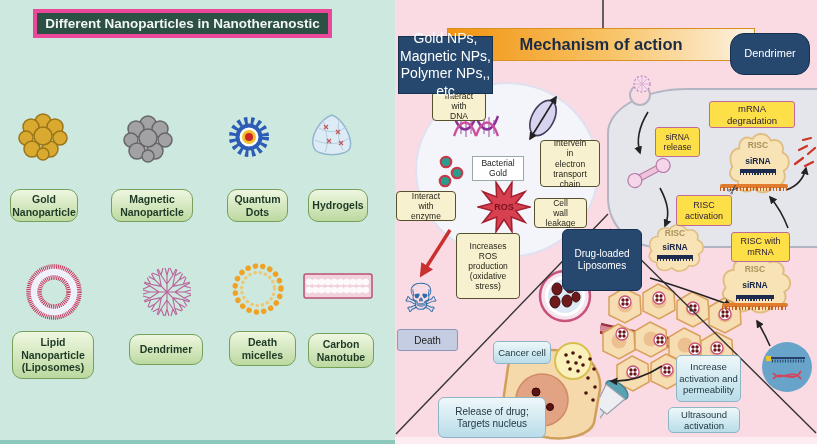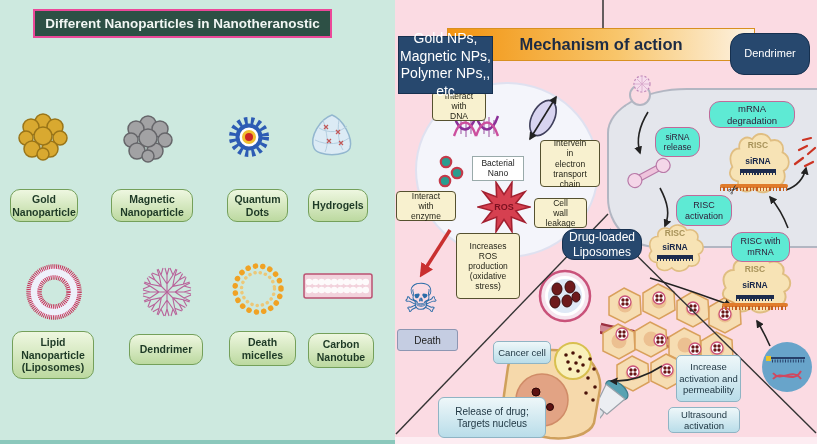--- a/index.html
+++ b/index.html
@@ -2,24 +2,24 @@
 <html><head>
 <meta charset="utf-8">
 <style>
 *{box-sizing:border-box;margin:0;padding:0}
 html,body{width:817px;height:444px;overflow:hidden}
 body{position:relative;font-family:"Liberation Sans",sans-serif;background:#fbdbe3}
 .abs{position:absolute}
 .ctr{display:flex;align-items:center;justify-content:center;text-align:center}
 #left-panel{position:absolute;left:0;top:0;width:395px;height:444px;background:#cde9df;border-bottom:4px solid #8bc8bc;z-index:1}
 #right-panel{position:absolute;left:395px;top:0;width:422px;height:444px;background:#fbdbe3;overflow:hidden;z-index:1}
-.title-green{background:#2d5045;border:2px solid #ec4899;color:#f1f6f3;font-size:13.5px;font-weight:600;z-index:3}
+.title-green{background:#2d5045;border:4px solid #ec4899;color:#f1f6f3;font-size:13.5px;font-weight:600;z-index:3}
 .greenb{background:linear-gradient(180deg,#eef7e0,#bcd9a0);border:1.5px solid #74a05a;border-radius:10px;color:#1e3a26;font-size:10.5px;font-weight:600;line-height:1.2;z-index:3;padding:2px}
 .cream{background:#f8f1cf;border:1px solid #55512f;border-radius:4px;color:#26261a;font-size:8.5px;line-height:1.18;z-index:6;padding:14px}
-.pinkb{background:#5eead4;border:1.2px solid #c06a9a;border-radius:11px;color:#30203a;font-size:8.5px;line-height:1.2;z-index:6;padding:2px}
+.pinkb{background:#fde047;border:1.2px solid #c06a9a;border-radius:3px;color:#30203a;font-size:8.5px;line-height:1.2;z-index:6;padding:2px}
 .navy{background:#27486e;border:1px solid #16304f;color:#fff;z-index:7;line-height:1.25}
 .blueb{background:linear-gradient(180deg,#eef7f9,#b9dde9);border:1px solid #8fb4c4;border-radius:5px;color:#1d3440;z-index:7;line-height:1.2;padding:2px}
 .orange-title{background:linear-gradient(90deg,#f2930f,#f8c56a 55%,#fdf3e4);border:1px solid #d89020;color:#1c2b45;font-size:16.5px;font-weight:600;z-index:6}
 .graycell{background:#e4e6ec;border:2px solid #b2b6c2;border-right:none;z-index:1}
 .bactcell{background:#f4f5fb;border:2px solid #dfe1f0;border-radius:50%;z-index:2}
 .blob-risc{position:absolute;width:100%;text-align:center;font-size:8.5px;color:#a8935a;font-weight:600;z-index:6}
 .blob-sirna{position:absolute;width:100%;text-align:center;font-size:8.5px;color:#17264a;font-weight:700;z-index:6}
 .bar{position:absolute;background:#1d2c4e;z-index:6}
 .bar::after{content:"";position:absolute;left:0;right:0;top:3px;height:3px;background:repeating-linear-gradient(90deg,#1d2c4e 0 1.2px,transparent 1.2px 2.9px)}
 .mrna{position:absolute;height:3.5px;background:#e07c2c;z-index:5;border-radius:2px}
@@ -216,21 +216,21 @@
   </div>
   <div class="abs" style="left:8px;top:278px;font-size:40px;color:#2a6ca8;z-index:4;line-height:1">☠</div>
 
   <div class="abs ctr cream" style="left:37px;top:91px;width:54px;height:26px">
       <span>Interact with DNA</span>
     </div>
   <div class="abs ctr cream" style="left:145px;top:140px;width:60px;height:47px">
       <span>Intervein in electron transport chain</span>
     </div>
   <div class="abs ctr" style="left:77px;top:156px;width:52px;height:25px;background:#fff;border:1px solid #9aa;z-index:6;font-size:8.5px;line-height:1.15;color:#222">
-      <span>Bacterial Nano</span>
+      <span>Bacterial Gold</span>
     </div>
   <div class="abs ctr cream" style="left:1px;top:191px;width:60px;height:27px">
       <span>Interact with enzyme</span>
     </div>
   <div class="abs ctr cream" style="left:139px;top:198px;width:53px;height:27px">
       <span>Cell wall leakage</span>
     </div>
   <div class="abs ctr cream" style="left:61px;top:233px;width:64px;height:66px">
       <span>Increases ROS production (oxidative stress)</span>
     </div>
@@ -295,21 +295,21 @@
   <div class="abs" style="left:320px;top:252px;width:80px;height:64px;z-index:4">
     <svg width="80" height="64" viewBox="0 0 60 50" preserveAspectRatio="none">
         <path d="M8,28 C4,20 8,14 14,14 C13,7 20,4 25,7 C29,1 38,2 41,8 C48,6 53,11 51,17 C58,20 58,28 52,31 C55,38 50,44 43,42 C40,48 31,49 27,44 C20,49 12,46 13,39 C6,38 4,32 8,28 Z" fill="#f7e3b5" stroke="#e0be82" stroke-width="1.5"></path>
       </svg>
     <div class="blob-risc" style="top:12px"><span>RISC</span></div>
     <div class="blob-sirna" style="top:28px"><span>siRNA</span></div>
     <div class="bar" style="left:21px;top:43px;width:38px;height:3.5px"></div>
   </div>
   <div class="mrna" style="left:327px;top:303px;width:66px"></div>
 
-  <div class="abs ctr navy" style="left:167px;top:229px;width:80px;height:31px;border-radius:12px;font-size:12px">
+  <div class="abs ctr navy" style="left:167px;top:229px;width:80px;height:62px;border-radius:6px;font-size:10px">
       <span>Drug-loaded Liposomes</span>
     </div>
   <svg class="abs" style="left:142px;top:268px;z-index:4" width="56" height="56" viewBox="0 0 56 56">
     <circle cx="28" cy="28" r="25" fill="#f6e4ee" stroke="#c9527a" stroke-width="2.5"></circle>
     <circle cx="28" cy="28" r="18.5" fill="#dfe9f6" stroke="#ffffff" stroke-width="3"></circle>
     <g fill="#6e1a1c" stroke="#3a0a0a" stroke-width="1">
         <ellipse cx="20" cy="21" rx="5" ry="6"></ellipse>
         <ellipse cx="33" cy="19" rx="5" ry="6"></ellipse>
         <ellipse cx="18" cy="34" rx="5" ry="6"></ellipse>
         <ellipse cx="30" cy="33" rx="5" ry="6"></ellipse>

